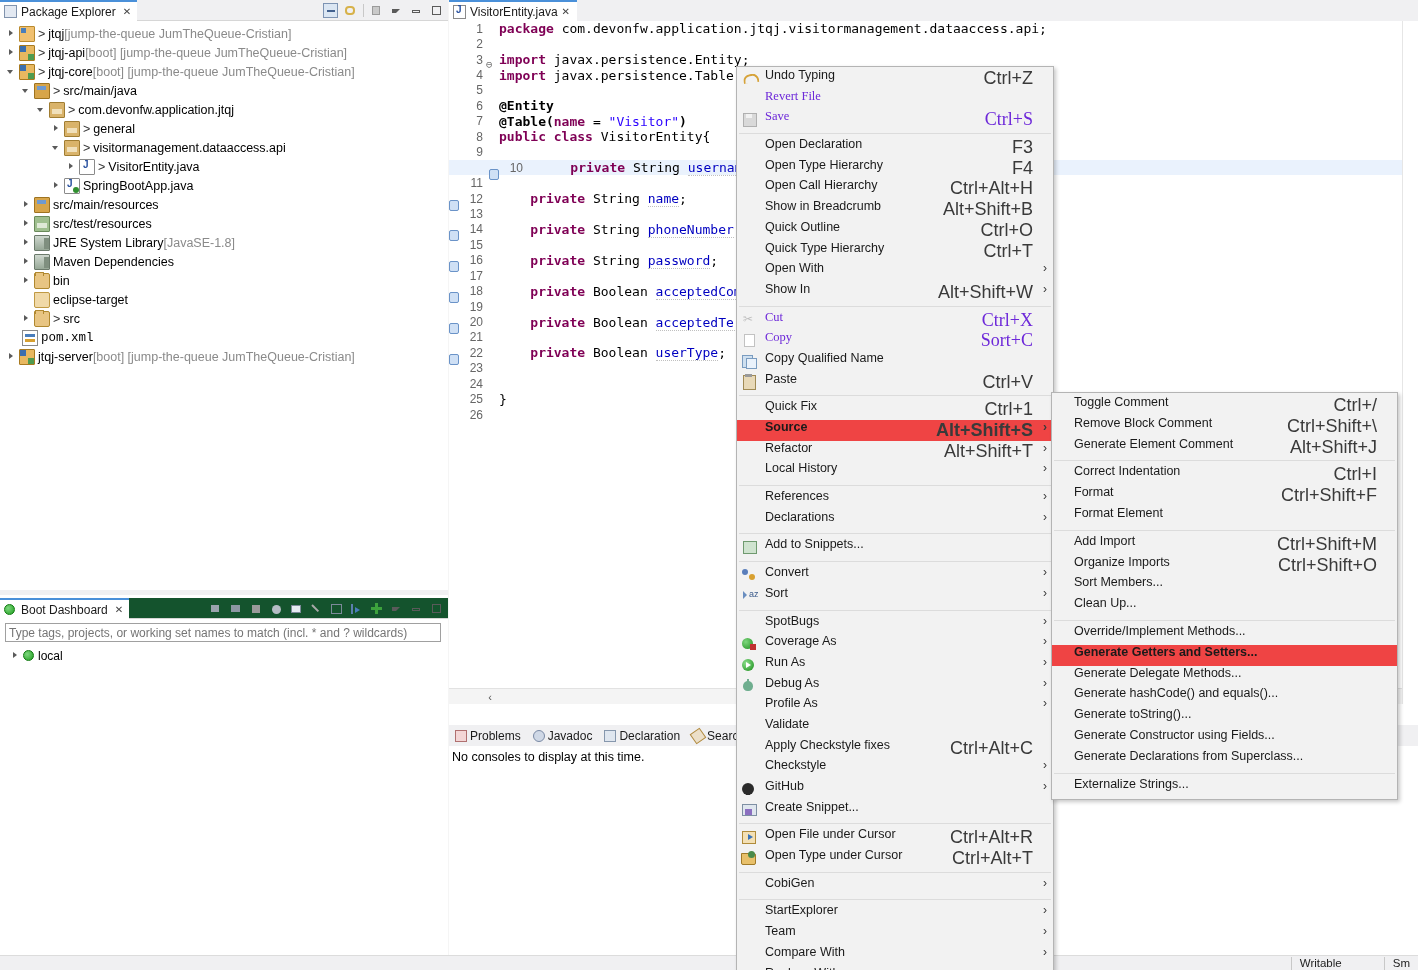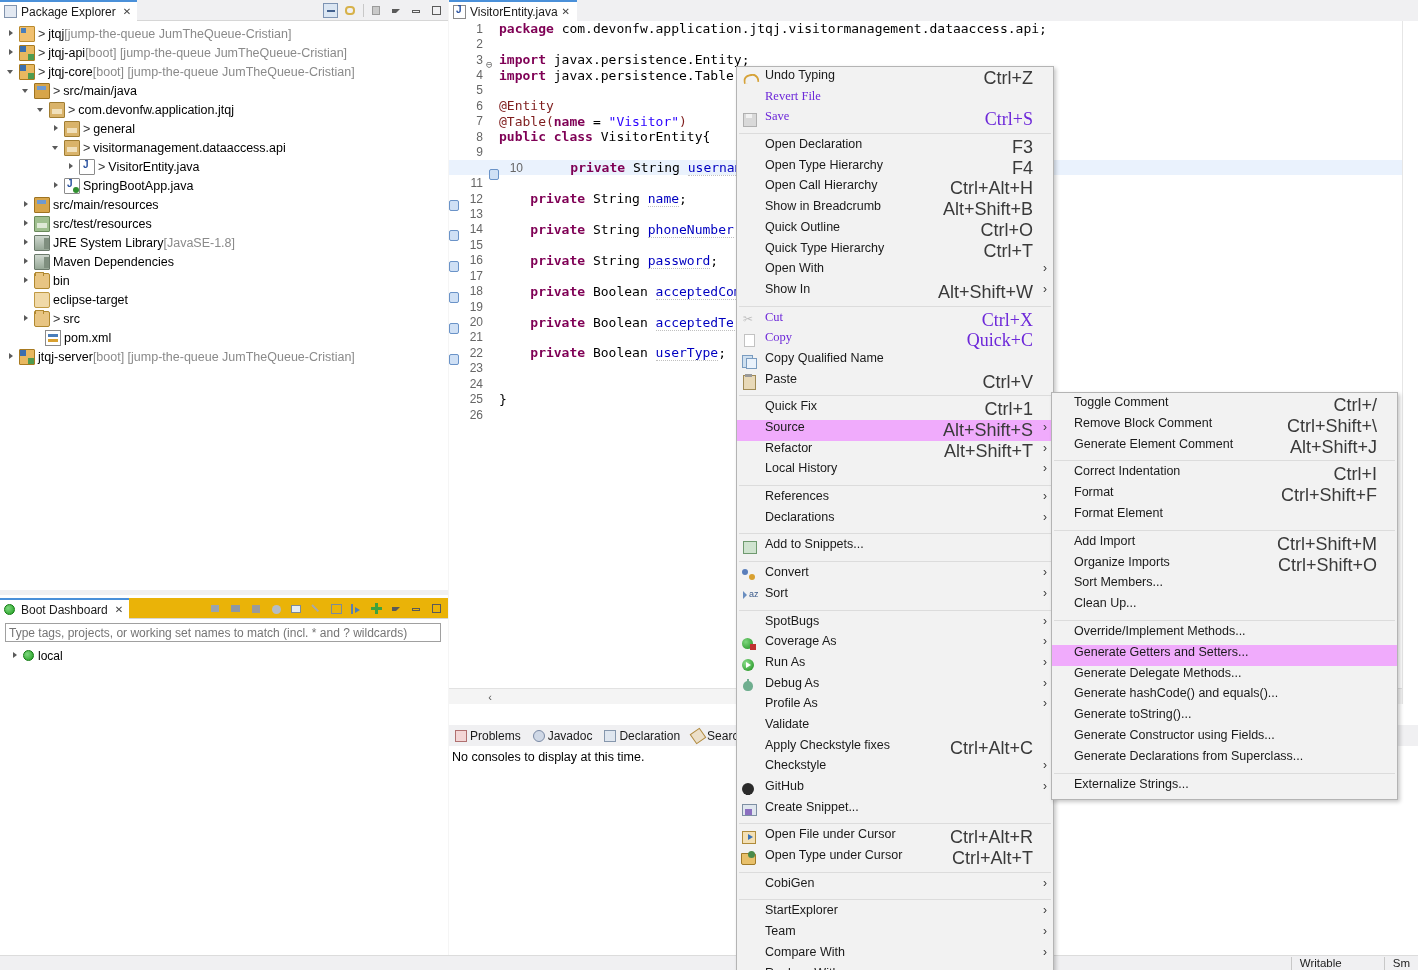--- a/index.html
+++ b/index.html
@@ -76,21 +76,21 @@
   .ic-xml::after { content:''; position:absolute; left:2px; top:3px; width:10px; height:3px; background:#4a7ebb; }
   .ic-xml::before { content:''; position:absolute; left:2px; top:8px; width:10px; height:3px; background:#d8a030; }
   .ic-testres { background:#9fbf8f; border:1px solid #6a8a5a; border-radius:1px; }
   .ic-testres::after { content:''; position:absolute; left:2px; top:6px; width:10px; height:5px; background:#dfe9d7; }
 
   
   .sash-h { position:absolute; left:0; width:448px; height:5px; background:#f0f0f2; }
 
   
   .boot-panel { position:absolute; left:0; top:598px; width:448px; height:357px; background:#fff; }
-  .boot-tabbar { position:relative; height:21px; background:#eab308; border-bottom:1px solid #d6d6d6; }
+  .boot-tabbar { position:relative; height:21px; background:#14532d; border-bottom:1px solid #d6d6d6; }
   .boot-filter {
     margin:4px 5px 0 5px; height:19px; width:436px;
     border:1px solid #a0a0a0; background:#fff;
     font-size:12px; color:#555; padding:0 3px; line-height:17px;
     font-family:"Liberation Sans", sans-serif;
   }
   .boot-tree { padding-top:4px; }
   .boot-row { height:19px; display:flex; align-items:center; padding-left:10px; }
   .ic-greenball { width:11px;height:11px;border-radius:50%;background:radial-gradient(circle at 35% 35%, #7ed77e, #1f9e1f); border:1px solid #0f7a0f; margin-right:4px; }
   .bold { font-weight:normal; }
@@ -110,21 +110,21 @@
   .code-lines {
     position:absolute; left:0; top:0; width:969px;
     font-family:"DejaVu Sans Mono", monospace; font-size:13px;
   }
   .cl { height:15.45px; display:flex; align-items:center; white-space:pre; }
   .cl .ln { width:26px; text-align:right; color:#666; font-size:12px; font-family:"Liberation Sans",sans-serif; padding-right:3px; flex:0 0 auto; }
   .cl .mk { width:11px; flex:0 0 auto; position:relative; }
   .cl .txt { padding-left:3px; }
   .cl.hl { background:#eaf2fd;padding-left:40px; }
   .kw { color:#7f0055; font-weight:bold; }
-  .ann { color:#7f1d1d; }
+  .ann { color:#000000;font-weight:bold; }
   .str { color:#2a00ff; }
   .fld { color:#0000c0; border-bottom:1px dotted #c0c0c0; }
   .plain { color:#000; }
   .ovr-mark { position:absolute; left:0px; top:1px; width:10px; height:11px; background:#cfe0f5; border:1px solid #6a93c8; border-radius:2px; }
   .caret { display:inline-block; width:1px; height:13px; background:#000; vertical-align:-2px; }
 
   
   .ed-hscroll { position:absolute; left:0; bottom:0; width:969px; height:16px; background:#f4f4f4; border-top:1px solid #e2e2e2; }
   .ed-hscroll .arrowbtn { position:absolute; left:34px; top:1px; width:14px; height:14px; color:#555; font-size:11px; text-align:center; line-height:14px; }
 
@@ -155,21 +155,21 @@
   }
   #ctxmenu { left:736px; top:66px; width:318px; padding-top:1px; padding-bottom:1px;}
   #submenu  { left:1051px; top:392px; width:347px; }
 
   .mi { height:20.7px; display:flex; align-items:flex-start; position:relative; padding-left:0; white-space:nowrap; }
   .mi .mic { width:26px; height:20px; flex:0 0 auto; position:relative; }
   .mi .mlabel { flex:1 1 auto; padding-left:2px; }
   .mi .maccel { color:#3a3a3a; padding-right:6px; font-size:18px; }
   .mi .marrow { width:14px; text-align:center; color:#3a3a3a; font-size:12px; padding-right:2px; }
   .mi.disabled .mlabel, .mi.disabled .maccel { color:#6d28d9;font-family:Liberation Serif, serif; }
-  .mi.sel { background:#f0abfc; }
+  .mi.sel { background:#ef4444;font-weight:bold; }
   .msep { height:1px; background:#dcdcdc; margin:3px 2px 3px 2px; }
   #submenu .mi { height:20.8px; padding-left:22px; }
   #submenu .mi .mlabel { padding-left:0; }
 
   
   .mic-undo::before{content:'';position:absolute;left:6px;top:6px;width:12px;height:7px;border:2px solid #d6a33a;border-bottom:none;border-radius:7px 7px 0 0;transform:rotate(-8deg);}
   .mic-save::before{content:'';position:absolute;left:6px;top:4px;width:12px;height:12px;background:#d9d9d9;border:1px solid #b0b0b0;}
   .mic-save::after{content:'';position:absolute;left:9px;top:5px;width:6px;height:4px;background:#f2f2f2;}
   .mic-cut::before{content:'✂';position:absolute;left:6px;top:2px;font-size:12px;color:#bdbdbd;}
   .mic-copy::before{content:'';position:absolute;left:7px;top:4px;width:9px;height:11px;background:#fff;border:1px solid #c2c2c2;}
@@ -320,21 +320,21 @@
           <span class="arrow none"></span>
           <span class="ticon ic-folderplain"></span>
           <span class="lbl">eclipse-target</span>
         </div>
         <div class="trow" style="padding-left: 21px;">
           <span class="arrow closed"></span>
           <span class="ticon ic-folder"></span>
           <span class="gt">&gt;</span>
           <span class="lbl">src</span>
         </div>
-        <div class="trow" style="padding-left: 32px;">
+        <div class="trow" style="padding-left: 9px; font-family: Liberation Mono, monospace;">
           <span class="arrow none"></span>
           <span class="ticon ic-xml"></span>
           <span class="lbl">pom.xml</span>
         </div>
         <div class="trow" style="padding-left: 6px;">
           <span class="arrow closed"></span>
           <span class="ticon ic-proj-boot"></span>
           <span class="lbl">jtqj-server</span>
           <span class="dim"> [boot] [jump-the-queue JumTheQueue-Cristian]</span>
         </div>
@@ -554,21 +554,21 @@
       <div class="msep"></div>
       <div class="mi disabled">
         <span class="mic mic-cut"></span>
         <span class="mlabel">Cut</span>
         <span class="maccel">Ctrl+X</span>
         <span class="marrow"></span>
       </div>
       <div class="mi disabled">
         <span class="mic mic-copy"></span>
         <span class="mlabel">Copy</span>
-        <span class="maccel">Quick+C</span>
+        <span class="maccel">Sort+C</span>
         <span class="marrow"></span>
       </div>
       <div class="mi">
         <span class="mic mic-copyq"></span>
         <span class="mlabel">Copy Qualified Name</span>
         <span class="maccel"></span>
         <span class="marrow"></span>
       </div>
       <div class="mi">
         <span class="mic mic-paste"></span>

